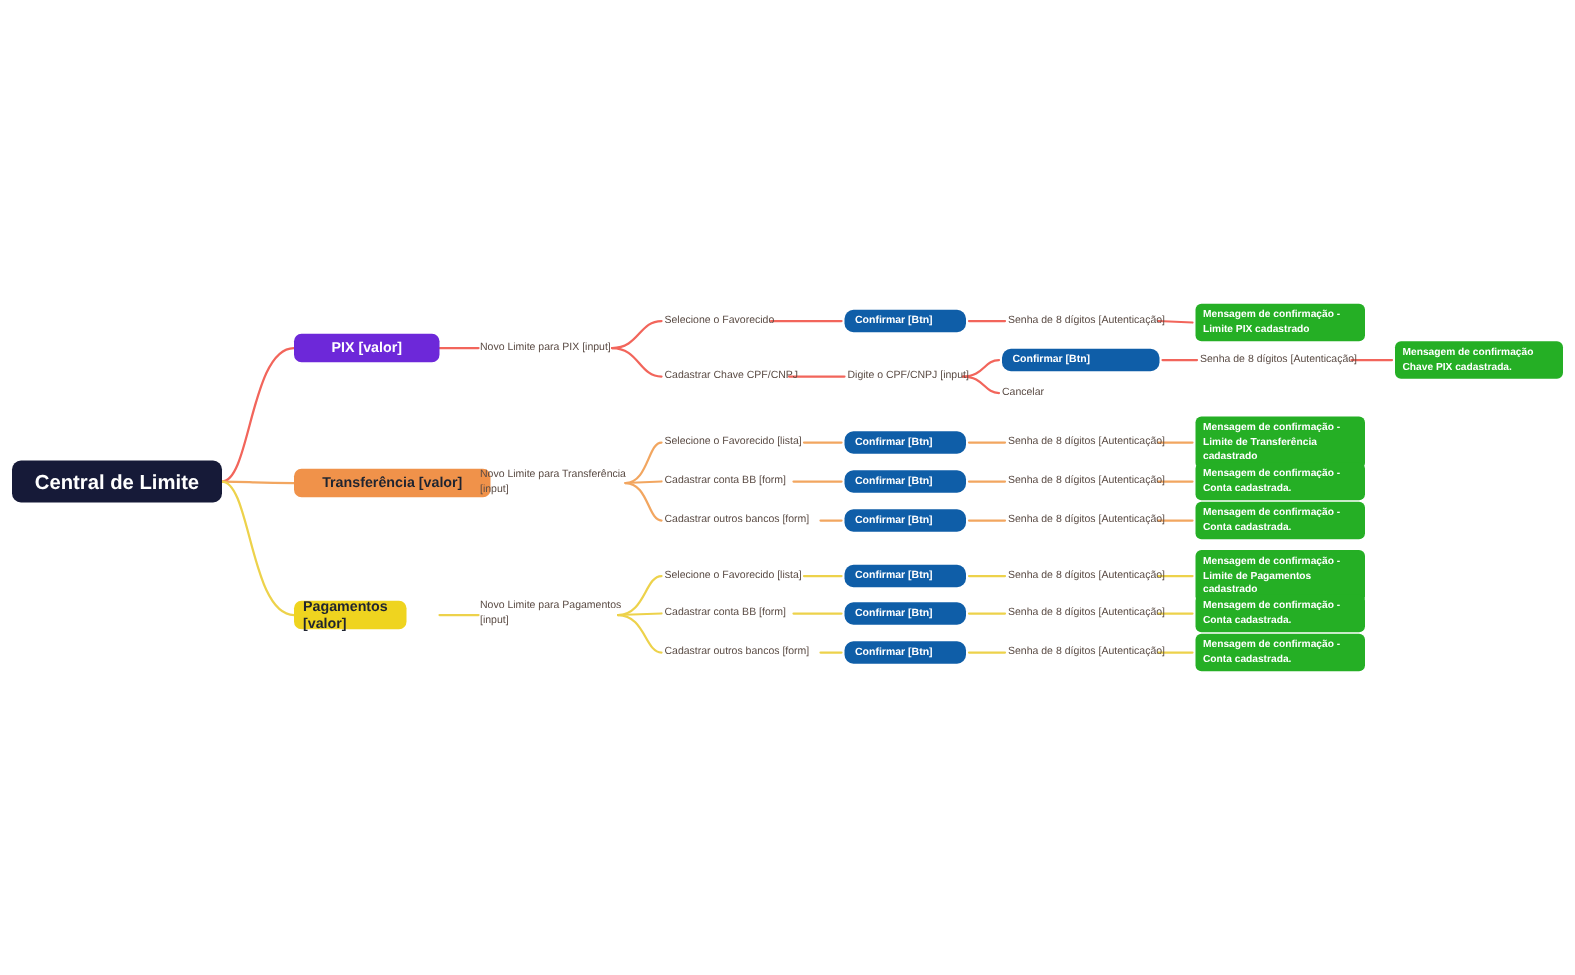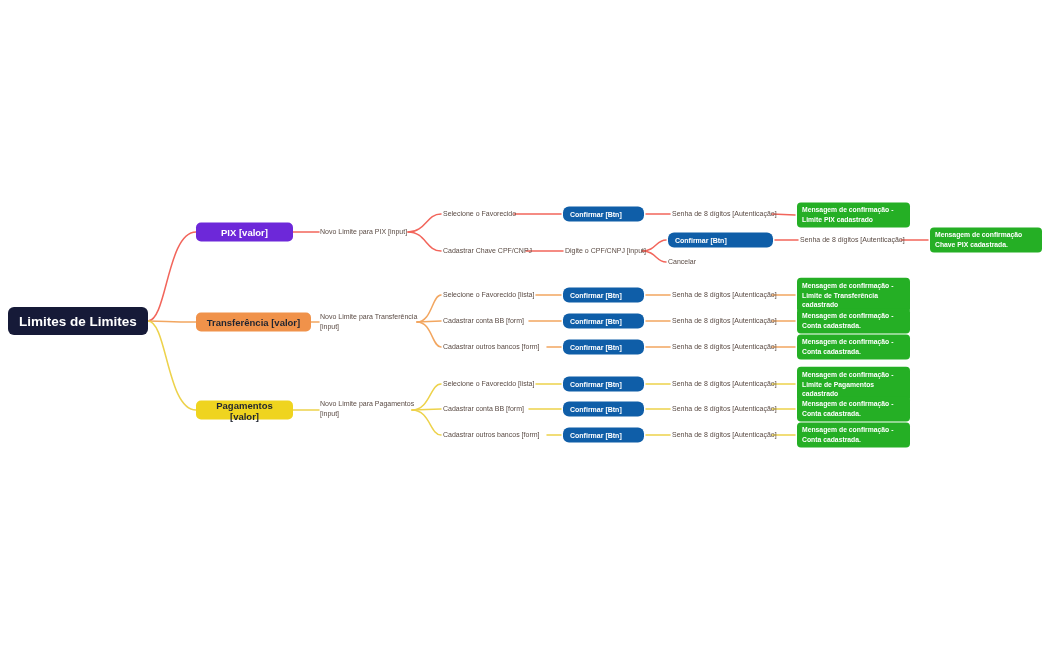--- a/index.html
+++ b/index.html
@@ -98,21 +98,21 @@
       <path d="M547,435 L561,435"></path>
       <path d="M646,384 L670,384"></path>
       <path d="M646,409 L670,409"></path>
       <path d="M646,435 L670,435"></path>
       <path d="M772,384 L795,384"></path>
       <path d="M772,409 L795,409"></path>
       <path d="M772,435 L795,435"></path>
     </g>
   </svg>
 
-  <div class="root-node">Limites de Limites</div>
+  <div class="root-node">Central de Limite</div>
 
   <div class="node pix" style="left:196px; top:232px; width:97px;">PIX [valor]</div>
 
   <div class="lbl" style="left:320px; top:232px;">Novo Limite para PIX [input]</div>
 
   <div class="lbl" style="left:443px; top:214px;">Selecione o Favorecido</div>
 
   <div class="confirm" style="left:563px; top:214px;">Confirmar [Btn]</div>
 
   <div class="lbl" style="left:672px; top:214px;">Senha de 8 dígitos [Autenticação]</div>
@@ -124,40 +124,40 @@
   <div class="lbl" style="left:565px; top:251px;">Digite o CPF/CNPJ [input]</div>
 
   <div class="confirm wide" style="left:668px; top:240px;">Confirmar [Btn]</div>
 
   <div class="lbl" style="left:668px; top:262px;">Cancelar</div>
 
   <div class="lbl" style="left:800px; top:240px;">Senha de 8 dígitos [Autenticação]</div>
 
   <div class="msg narrow" style="left:930px; top:240px;">Mensagem de confirmação Chave PIX cadastrada.</div>
 
-  <div class="node trans" style="left:196px; top:322px; width:115px;">Transferência [valor]</div>
+  <div class="node trans" style="left:196px; top:322px; width:131px;">Transferência [valor]</div>
 
   <div class="lbl wrap" style="left:320px; top:322px;">Novo Limite para Transferência [input]</div>
 
   <div class="lbl" style="left:443px; top:295px;">Selecione o Favorecido [lista]</div>
   <div class="confirm" style="left:563px; top:295px;">Confirmar [Btn]</div>
   <div class="lbl" style="left:672px; top:295px;">Senha de 8 dígitos [Autenticação]</div>
   <div class="msg" style="left:797px; top:295px;">Mensagem de confirmação - Limite de Transferência cadastrado</div>
 
   <div class="lbl" style="left:443px; top:321px;">Cadastrar conta BB [form]</div>
   <div class="confirm" style="left:563px; top:321px;">Confirmar [Btn]</div>
   <div class="lbl" style="left:672px; top:321px;">Senha de 8 dígitos [Autenticação]</div>
   <div class="msg" style="left:797px; top:321px;">Mensagem de confirmação - Conta cadastrada.</div>
 
   <div class="lbl" style="left:443px; top:347px;">Cadastrar outros bancos [form]</div>
   <div class="confirm" style="left:563px; top:347px;">Confirmar [Btn]</div>
   <div class="lbl" style="left:672px; top:347px;">Senha de 8 dígitos [Autenticação]</div>
   <div class="msg" style="left:797px; top:347px;">Mensagem de confirmação - Conta cadastrada.</div>
 
-  <div class="node pag" style="left:196px; top:410px; width:97px;text-align:center;">Pagamentos [valor]</div>
+  <div class="node pag" style="left:196px; top:410px; width:75px;">Pagamentos [valor]</div>
 
   <div class="lbl wrap" style="left:320px; top:409px;">Novo Limite para Pagamentos [input]</div>
 
   <div class="lbl" style="left:443px; top:384px;">Selecione o Favorecido [lista]</div>
   <div class="confirm" style="left:563px; top:384px;">Confirmar [Btn]</div>
   <div class="lbl" style="left:672px; top:384px;">Senha de 8 dígitos [Autenticação]</div>
   <div class="msg" style="left:797px; top:384px;">Mensagem de confirmação - Limite de Pagamentos cadastrado</div>
 
   <div class="lbl" style="left:443px; top:409px;">Cadastrar conta BB [form]</div>
   <div class="confirm" style="left:563px; top:409px;">Confirmar [Btn]</div>

